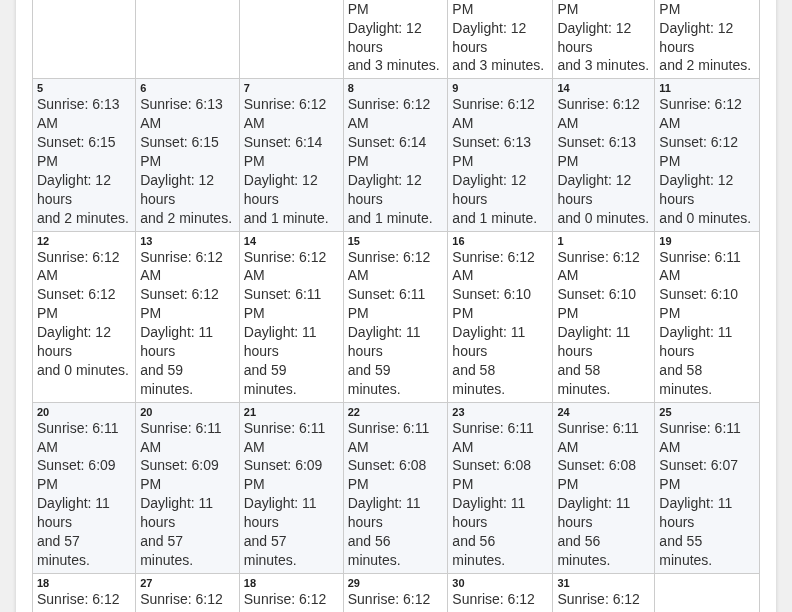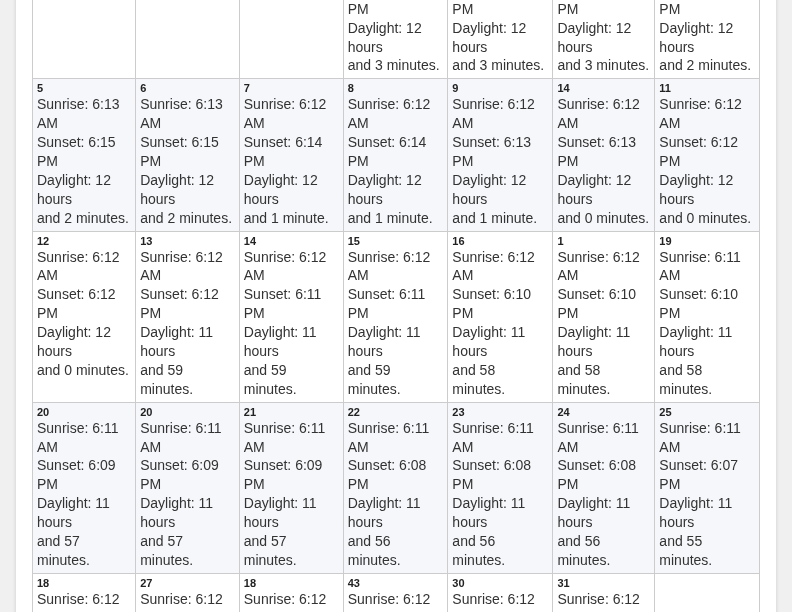--- a/index.html
+++ b/index.html
@@ -329,21 +329,21 @@
 and 55 minutes.</div>
           </td>
           <td>
             <div class="cell-day">18</div>
             <div class="cell-info" style="white-space: pre-line;">Sunrise: 6:12 AM
 Sunset: 6:07 PM
 Daylight: 11 hours
 and 54 minutes.</div>
           </td>
           <td>
-            <div class="cell-day">43</div>
+            <div class="cell-day">29</div>
             <div class="cell-info" style="white-space: pre-line;">Sunrise: 6:12 AM
 Sunset: 6:06 PM
 Daylight: 11 hours
 and 54 minutes.</div>
           </td>
           <td>
             <div class="cell-day">30</div>
             <div class="cell-info" style="white-space: pre-line;">Sunrise: 6:12 AM
 Sunset: 6:06 PM
 Daylight: 11 hours

